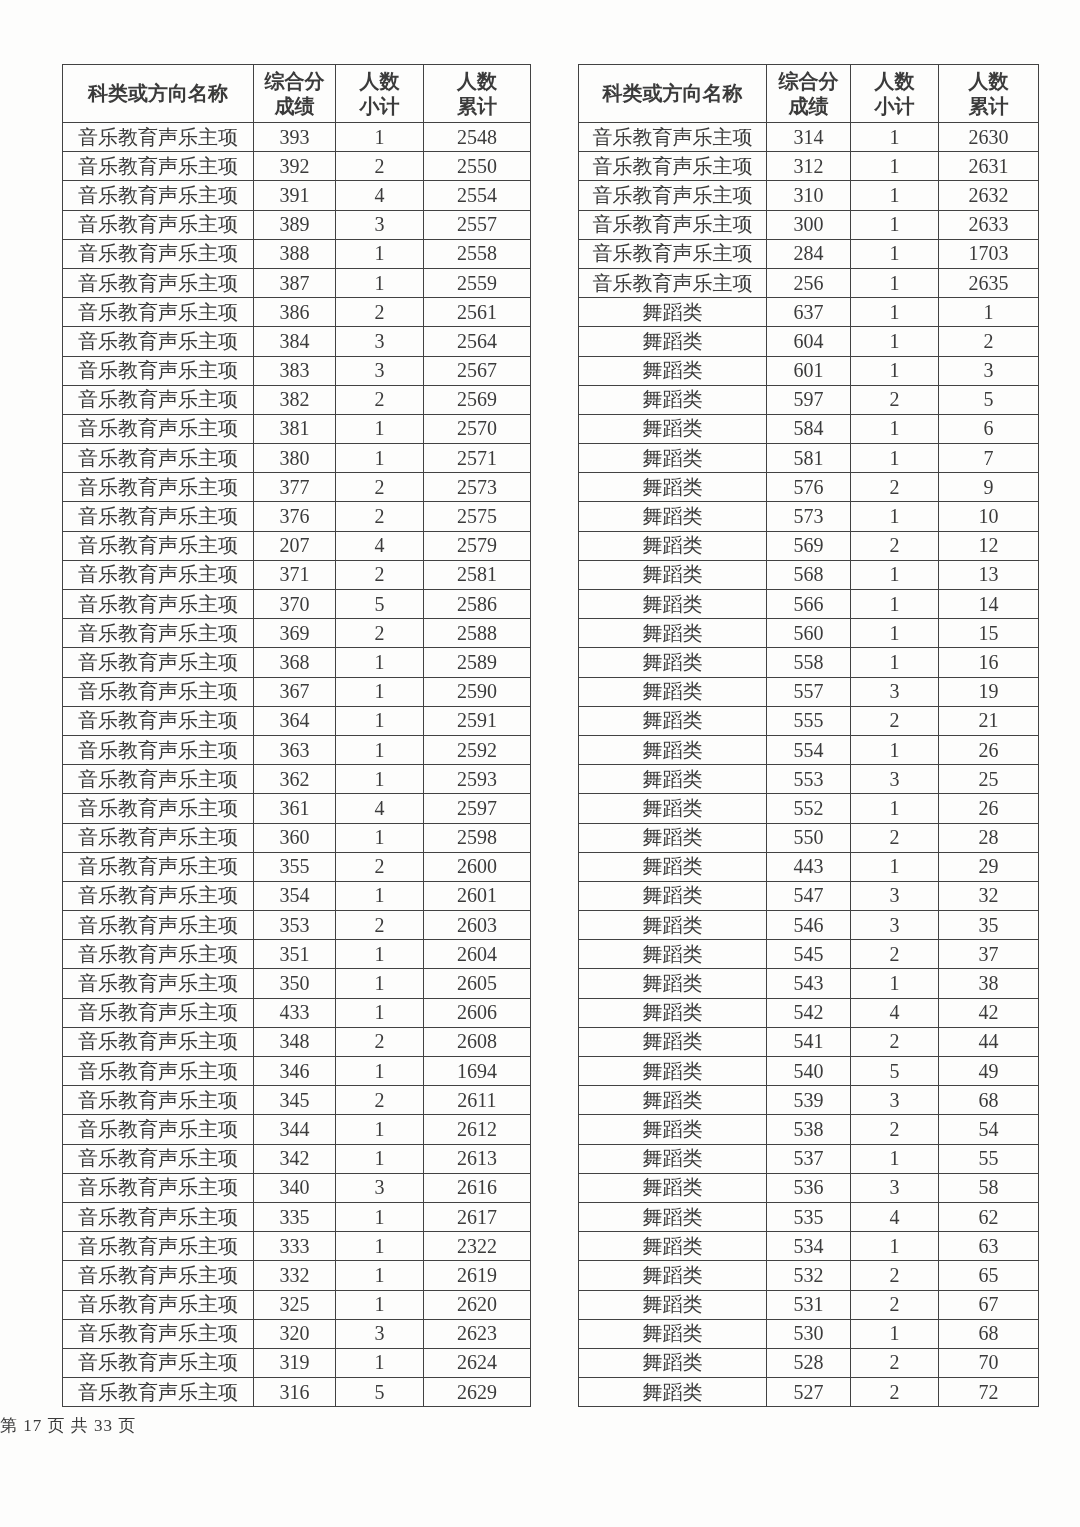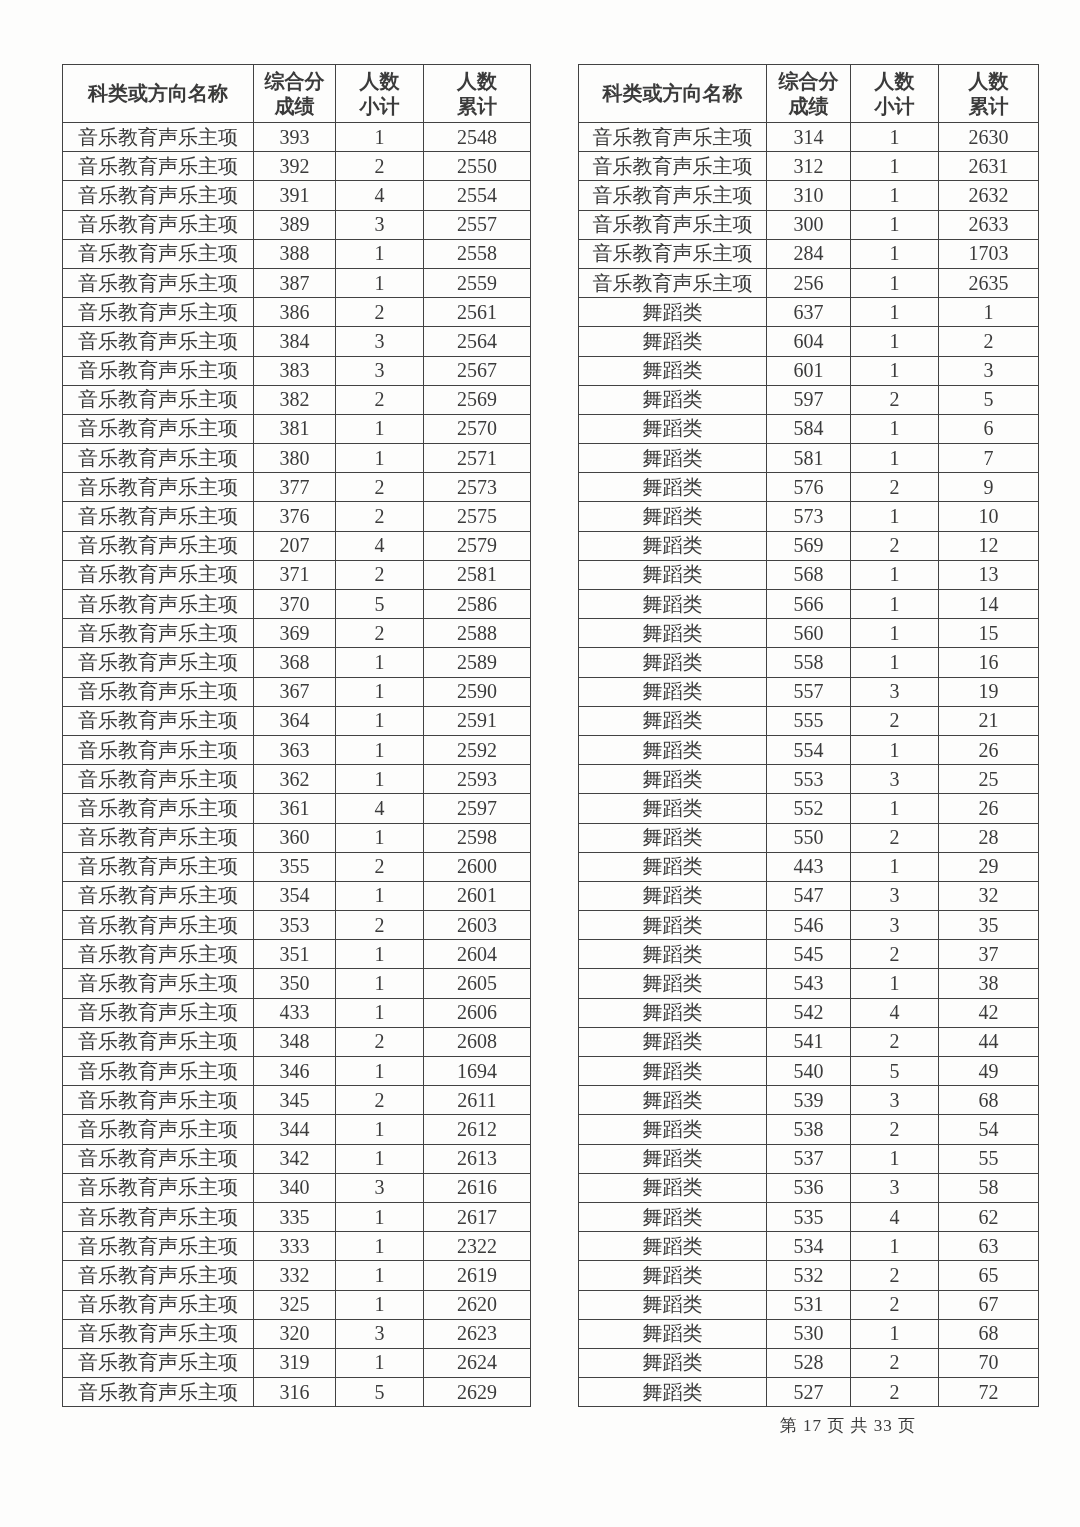--- a/index.html
+++ b/index.html
@@ -56,21 +56,21 @@
   .table-right { width: 456px; }
   .table-right th:nth-child(1) { width: 187px; }
   .table-right th:nth-child(2) { width: 83px; }
   .table-right th:nth-child(3) { width: 87px; }
   .table-right th:nth-child(4) { width: 99px; }
   .footer {
     position: absolute;
     top: 1414px;
     left: 0;
     width: 916px;
-    text-align: right;
+    text-align: left;
     font-size: 17px;
     letter-spacing: 1px;
     color: #3b3b3b;
   }
 </style>
 </head>
 <body>
 
 <div class="page">
   <div class="tables">

